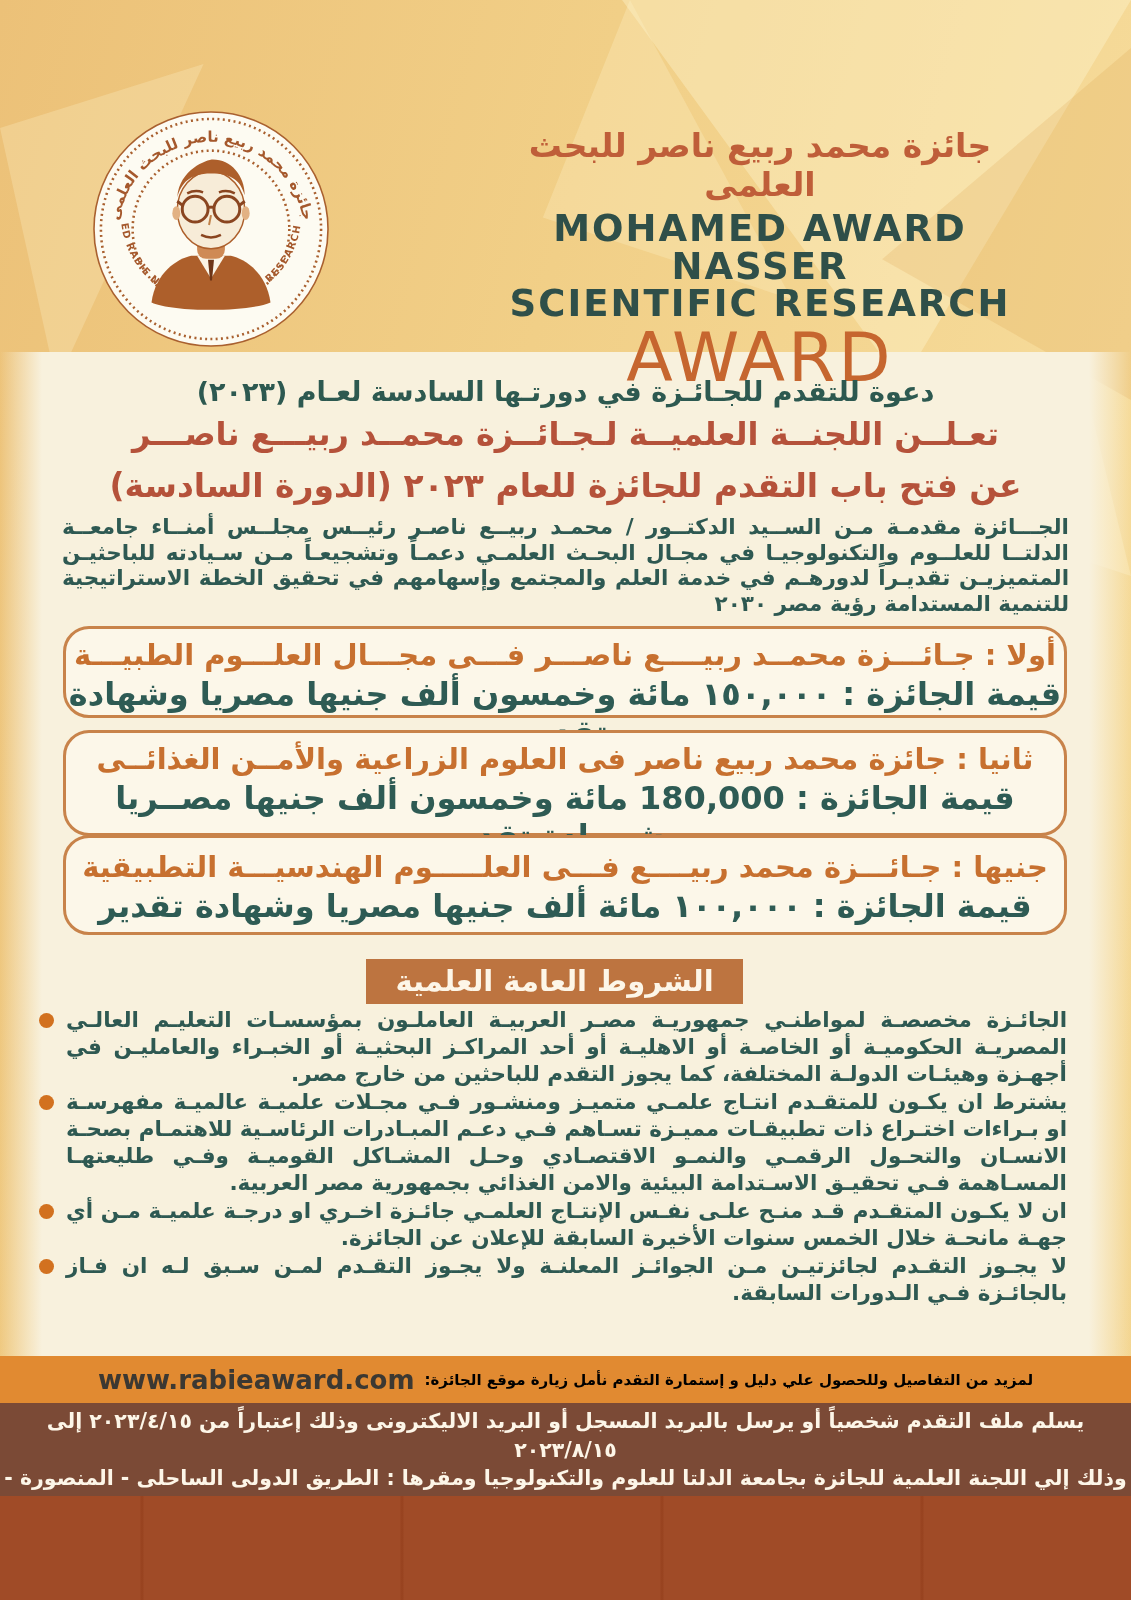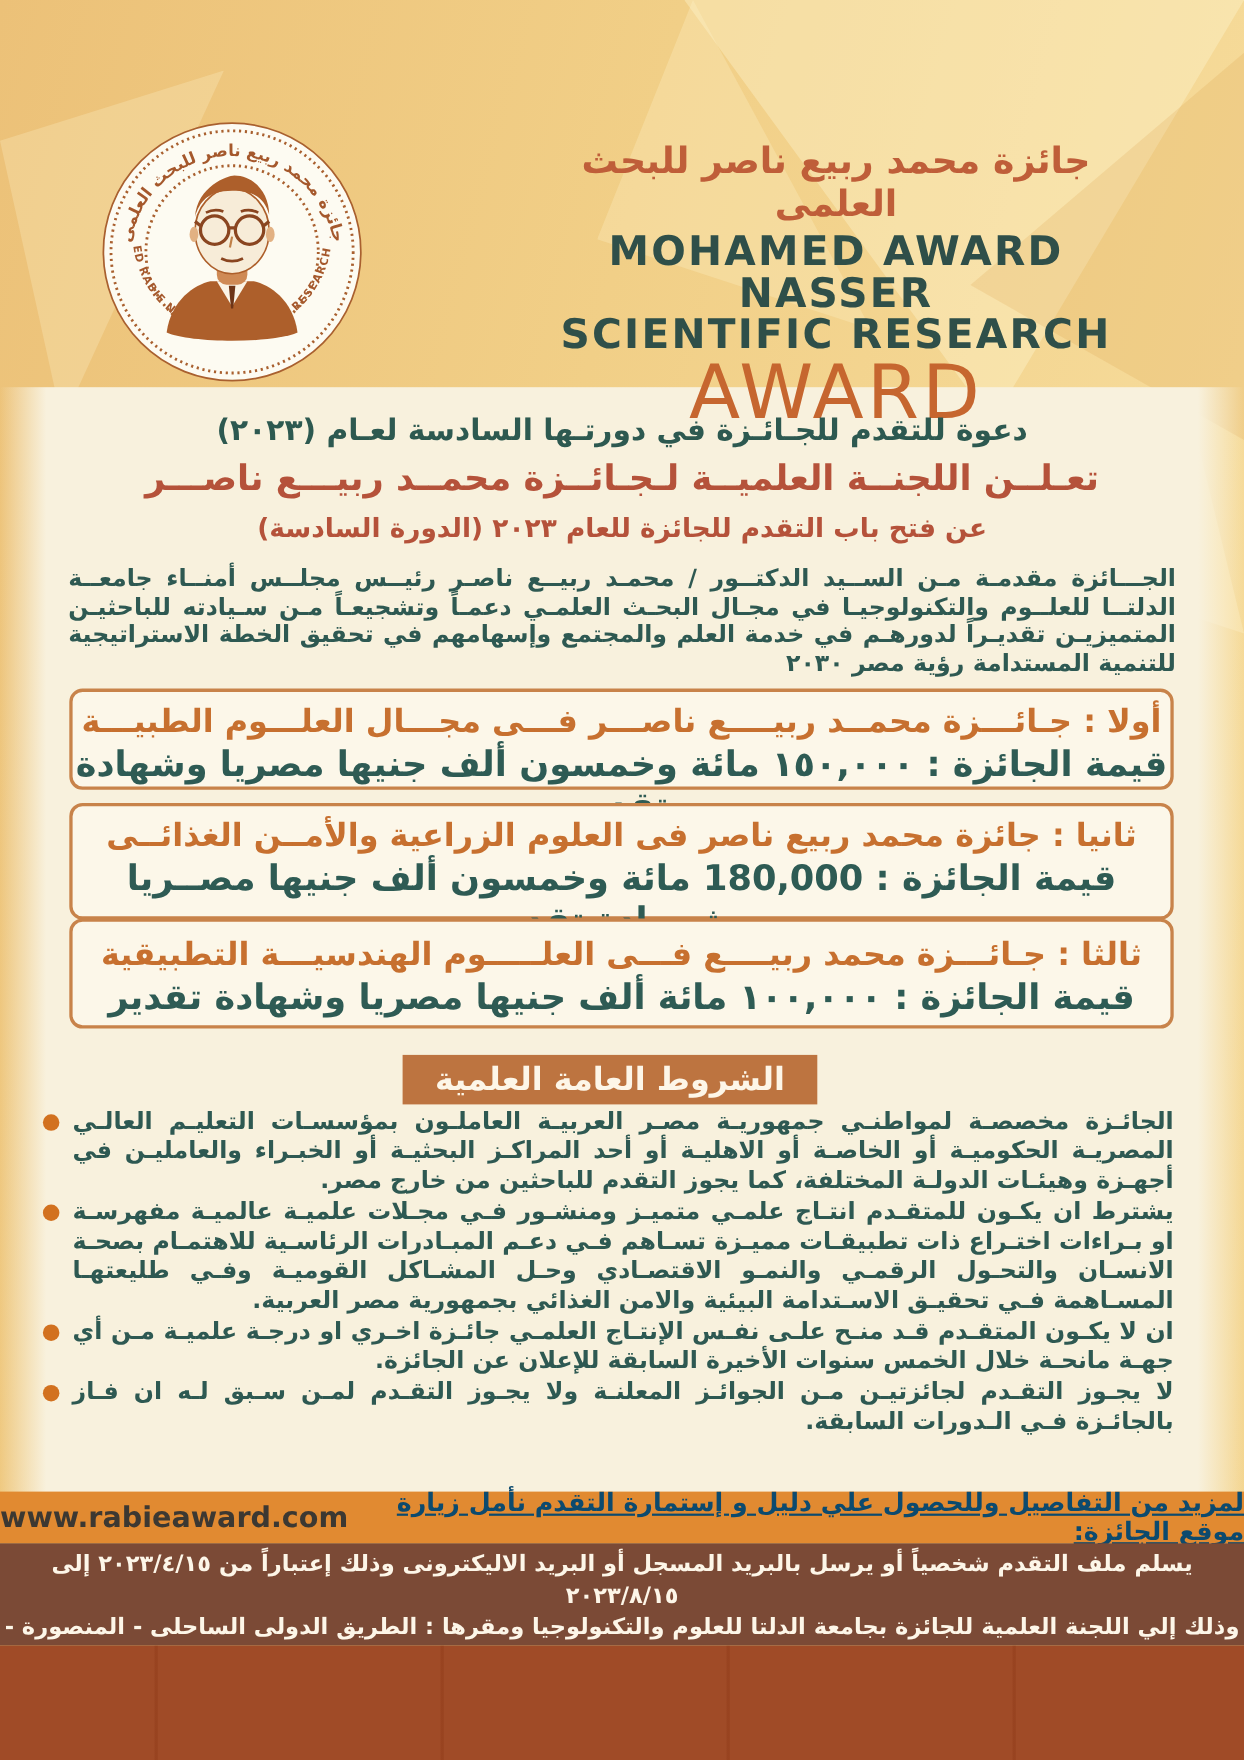--- a/index.html
+++ b/index.html
@@ -42,27 +42,27 @@
   .t-en   { font-size:37px; font-weight:bold; color:#2f4f49; letter-spacing:2px; line-height:1.02; }
   .t-award{ font-size:68px; font-weight:normal; color:#c6662f; letter-spacing:3px; line-height:.98; margin-top:2px; }
 
   .ar { direction:rtl; }
 
   .invite { position:absolute; left:0; top:376px; width:100%; text-align:center;
             font-size:27px; font-weight:bold; color:#2d5950; }
   .headline1 { position:absolute; left:0; top:415px; width:100%; text-align:center;
                font-size:32px; font-weight:bold; color:#b5523a; }
   .headline2 { position:absolute; left:0; top:466px; width:100%; text-align:center;
-               font-size:24px; font-weight:bold; color:#b5523a; }
+               font-size:33px; font-weight:bold; color:#b5523a; }
   .paragraph { position:absolute; left:62px; top:514px; width:1007px;
                font-size:21.5px; font-weight:bold; color:#2e5952;
                text-align:justify; line-height:25.5px; }
 
   .prize-box { position:absolute; left:63px; width:1004px;
-               border:3px solid #c8834a; border-radius:12px; background:#fcf7e9;
+               border:3px solid #c8834a; border-radius:26px; background:#fcf7e9;
                text-align:center; }
   .b1 { top:626px; height:92px; }
   .b2 { top:730px; height:106px; }
   .b3 { top:835px; height:100px; }
   .prize-title { font-size:29px; font-weight:bold; color:#c7702f; padding-top:9px; }
   .prize-value { font-size:32px; font-weight:bold; color:#2e5b54; margin-top:3px; }
   .b3 .prize-title { padding-top:12px; }
 
   .cond-bar { position:absolute; left:366px; top:959px; width:377px; height:45px;
               background:#bd7440; color:#fdf6e8; font-size:29px; font-weight:bold;
@@ -71,21 +71,21 @@
   .bullets { position:absolute; left:66px; top:1006px; width:1001px; }
   .bullet-item { position:relative; direction:rtl; text-align:justify;
                  font-size:21.5px; font-weight:bold; color:#2e5952; line-height:27px;
                  margin-bottom:1px; }
   .dot { position:absolute; left:-27px; top:7px; width:15px; height:15px;
          border-radius:50%; background:#d2711f; }
 
   .orange-bar { position:absolute; left:0; top:1356px; width:100%; height:47px;
                 background:#e18a31; display:flex; direction:rtl; align-items:center;
                 justify-content:center; gap:10px; }
-  .more-info { color:#0c4a6e; font-size:23px; font-weight:bold;text-decoration:underline; }
+  .more-info { color:#000000; font-size:15px; font-weight:bold; }
   .site-url  { color:#3c3832; font-size:26px; font-weight:bold; direction:ltr; cursor:pointer; }
 
   .contact-bar { position:absolute; left:0; top:1403px; width:100%; height:93px;
                  background:#7b4a36; color:#fdf6e8; text-align:center;
                  font-size:20.5px; font-weight:bold; padding-top:4px; }
   .c-line { direction:rtl; line-height:28.5px; }
   .c-line span { margin:0 5px; }
   .accent { color:#efae4e; }
   .email { direction:ltr; display:inline-block; cursor:pointer; }
 
@@ -160,21 +160,21 @@
 
   <div class="prize-box b1">
     <div class="prize-title ar">أولا : جـائـــزة محمــد ربيــــع ناصـــر فـــى مجـــال العلـــوم الطبيـــة</div>
     <div class="prize-value ar">قيمة الجائزة : ١٥٠,٠٠٠ مائة وخمسون ألف جنيها مصريا وشهادة تقدير</div>
   </div>
   <div class="prize-box b2">
     <div class="prize-title ar">ثانيا : جائزة محمد ربيع ناصر فى العلوم الزراعية والأمــن الغذائــى</div>
     <div class="prize-value ar">قيمة الجائزة : 180,000 مائة وخمسون ألف جنيها مصــريا وشهــادة تقدير</div>
   </div>
   <div class="prize-box b3">
-    <div class="prize-title ar">ثالثا : جـائـــزة محمد ربيــــع فـــى العلـــــوم الهندسيـــة التطبيقية</div>
+    <div class="prize-title ar">جنيها : جـائـــزة محمد ربيــــع فـــى العلـــــوم الهندسيـــة التطبيقية</div>
     <div class="prize-value ar">قيمة الجائزة : ١٠٠,٠٠٠ مائة ألف جنيها مصريا وشهادة تقدير</div>
   </div>
 
   <div class="cond-bar ar">الشروط العامة العلمية</div>
 
   <div class="bullets">
     <div class="bullet-item">
       <span class="dot"></span>
       <span>الجائـزة مخصصـة لمواطنـي جمهوريـة مصـر العربيـة العاملـون بمؤسسـات التعليـم العالـي المصريـة الحكوميـة أو الخاصـة أو الاهليـة أو أحد المراكـز البحثيـة أو الخبـراء والعامليـن في أجهـزة وهيئـات الدولـة المختلفة، كما يجوز التقدم للباحثين من خارج مصر.</span>
     </div>

